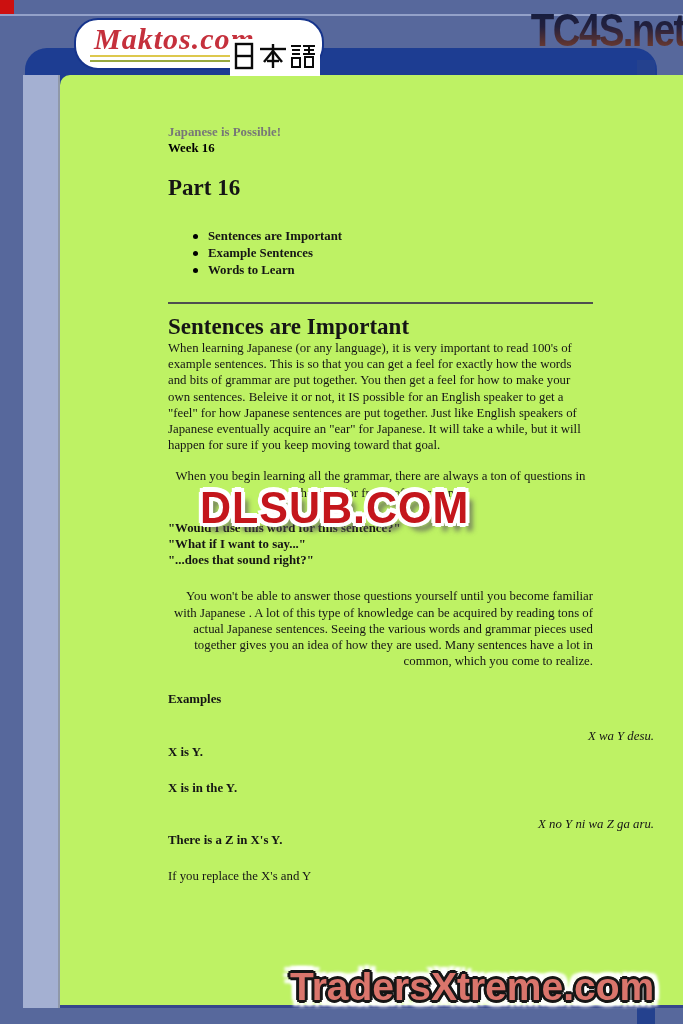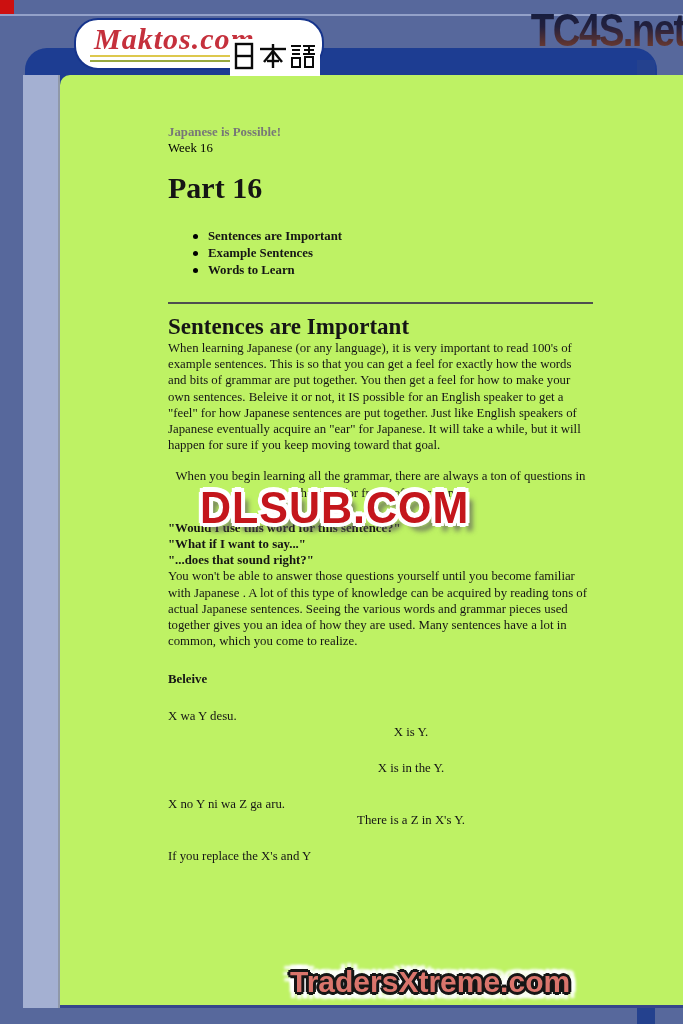--- a/index.html
+++ b/index.html
@@ -24,57 +24,57 @@
   
   .left-strip{position:absolute;left:23px;top:75px;width:35px;height:933px;background:#a4b0d2;
     border-right:2px solid #8f98a9;z-index:2;}
 
   
   .card{position:absolute;left:60px;top:75px;width:646px;height:930px;background:#bef264;
     border-radius:10px 10px 0 0;border-bottom:3px solid #35468a;overflow:hidden;z-index:3;}
   .content{padding:49px 52px 0 108px;font-size:12.8px;line-height:16.2px;color:#151515;}
 
   .kicker{font-weight:bold;color:#777777;line-height:16px;}
-  .week{font-weight:normal;color:#000;line-height:16px;}
-  h1.title{font-size:30px;line-height:30px;margin:17px 0 16px;font-weight:bold;}
+  .week{font-weight:bold;color:#000;line-height:16px;}
+  h1.title{font-size:23px;line-height:30px;margin:17px 0 16px;font-weight:bold;}
   .toc{margin:25px 0 0;}
   .toc-row{display:flex;font-weight:bold;line-height:17px;}
   .toc-dot{width:5px;height:5px;border-radius:50%;background:#000;margin:6px 10px 0 25px;flex:none;}
   hr.rule{margin:23px 0 0;border:none;border-top:2px solid #4f4f4f;width:425px;}
   h2.section{font-size:23px;line-height:27px;margin:9px 0 0;font-weight:bold;}
   p{margin:0;width:425px;}
   .p1{margin-top:20px;}
   .p2{}
   .p3{margin-top:15px;text-align:center;}
   .questions{margin-top:19px;font-weight:bold;}
-  .p4{}
+  .p4{margin-top:20px;text-align:right;}
   .examples-label{margin-top:22px;font-weight:bold;}
   .example{margin-top:20px;}
-  .example .jp{}
-  .example .en{font-weight:normal;text-align:center;}
+  .example .jp{font-style:italic;text-align:right;}
+  .example .en{font-weight:bold;}
   .closing{margin-top:19px;}
 
   
   .logo-pill{position:absolute;left:74px;top:18px;width:246px;height:48px;background:#fff;
     border:2px solid #16348c;border-radius:24px;z-index:5;}
   .logo-text{position:absolute;left:18px;top:2px;font-family:"Liberation Serif",serif;
     font-style:italic;font-weight:bold;font-size:30px;color:#c5303c;letter-spacing:1px;}
   .underline-gold{position:absolute;left:14px;bottom:11px;width:152px;height:2px;background:#ddc84e;}
   .underline-olive{position:absolute;left:14px;bottom:6px;width:152px;height:2px;background:#97a83f;}
   .nihongo{position:absolute;right:2px;bottom:-8px;background:#fff;padding:2px 3px 1px;}
 
   
   .dlsub{position:absolute;left:200px;top:483px;z-index:8;
     font-family:"Liberation Sans",sans-serif;font-weight:bold;font-size:43px;letter-spacing:1px;
     color:#c4161c;transform:scaleY(1.04);
     text-shadow:-3px -3px 0 #fff,3px -3px 0 #fff,-3px 3px 0 #fff,3px 3px 0 #fff,
       -4px 0 0 #fff,4px 0 0 #fff,0 -4px 0 #fff,0 4px 0 #fff,
       7px 8px 5px rgba(90,90,90,.75);}
   .traders{position:absolute;left:290px;top:965px;z-index:8;
-    font-family:"Liberation Sans",sans-serif;font-weight:bold;font-size:30px;letter-spacing:0;
+    font-family:"Liberation Sans",sans-serif;font-weight:bold;font-size:39px;letter-spacing:0;
     color:#da756c;
     text-shadow:-2px -2px 0 #161616,2px -2px 0 #161616,-2px 2px 0 #161616,2px 2px 0 #161616,
       -3px 0 0 #161616,3px 0 0 #161616,0 -3px 0 #161616,0 3px 0 #161616,
       -6px -6px 3px #fff,6px -6px 3px #fff,-6px 6px 3px #fff,6px 6px 3px #fff,
       0 -7px 3px #fff,0 7px 3px #fff,-7px 0 3px #fff,7px 0 3px #fff;}
 </style>
 </head>
 <body>
 
 <div class="page">
@@ -119,21 +119,21 @@
       <p class="p3">When you begin learning all the grammar, there are always a ton of questions in the back (or front) of your mind:</p>
 
       <div class="questions">
         <div>"Would I use this word for this sentence?"</div>
         <div>"What if I want to say..."</div>
         <div>"...does that sound right?"</div>
       </div>
 
       <p class="p4">You won't be able to answer those questions yourself until you become familiar with Japanese . A lot of this type of knowledge can be acquired by reading tons of actual Japanese sentences. Seeing the various words and grammar pieces used together gives you an idea of how they are used. Many sentences have a lot in common, which you come to realize.</p>
 
-      <div class="examples-label">Beleive</div>
+      <div class="examples-label">Examples</div>
 
       <div class="example">
         <div class="jp">X wa Y desu.</div>
         <div class="en">X is Y.</div>
       </div>
       <div class="example">
         <div class="en">X is in the Y.</div>
       </div>
       <div class="example">
         <div class="jp">X no Y ni wa Z ga aru.</div>

